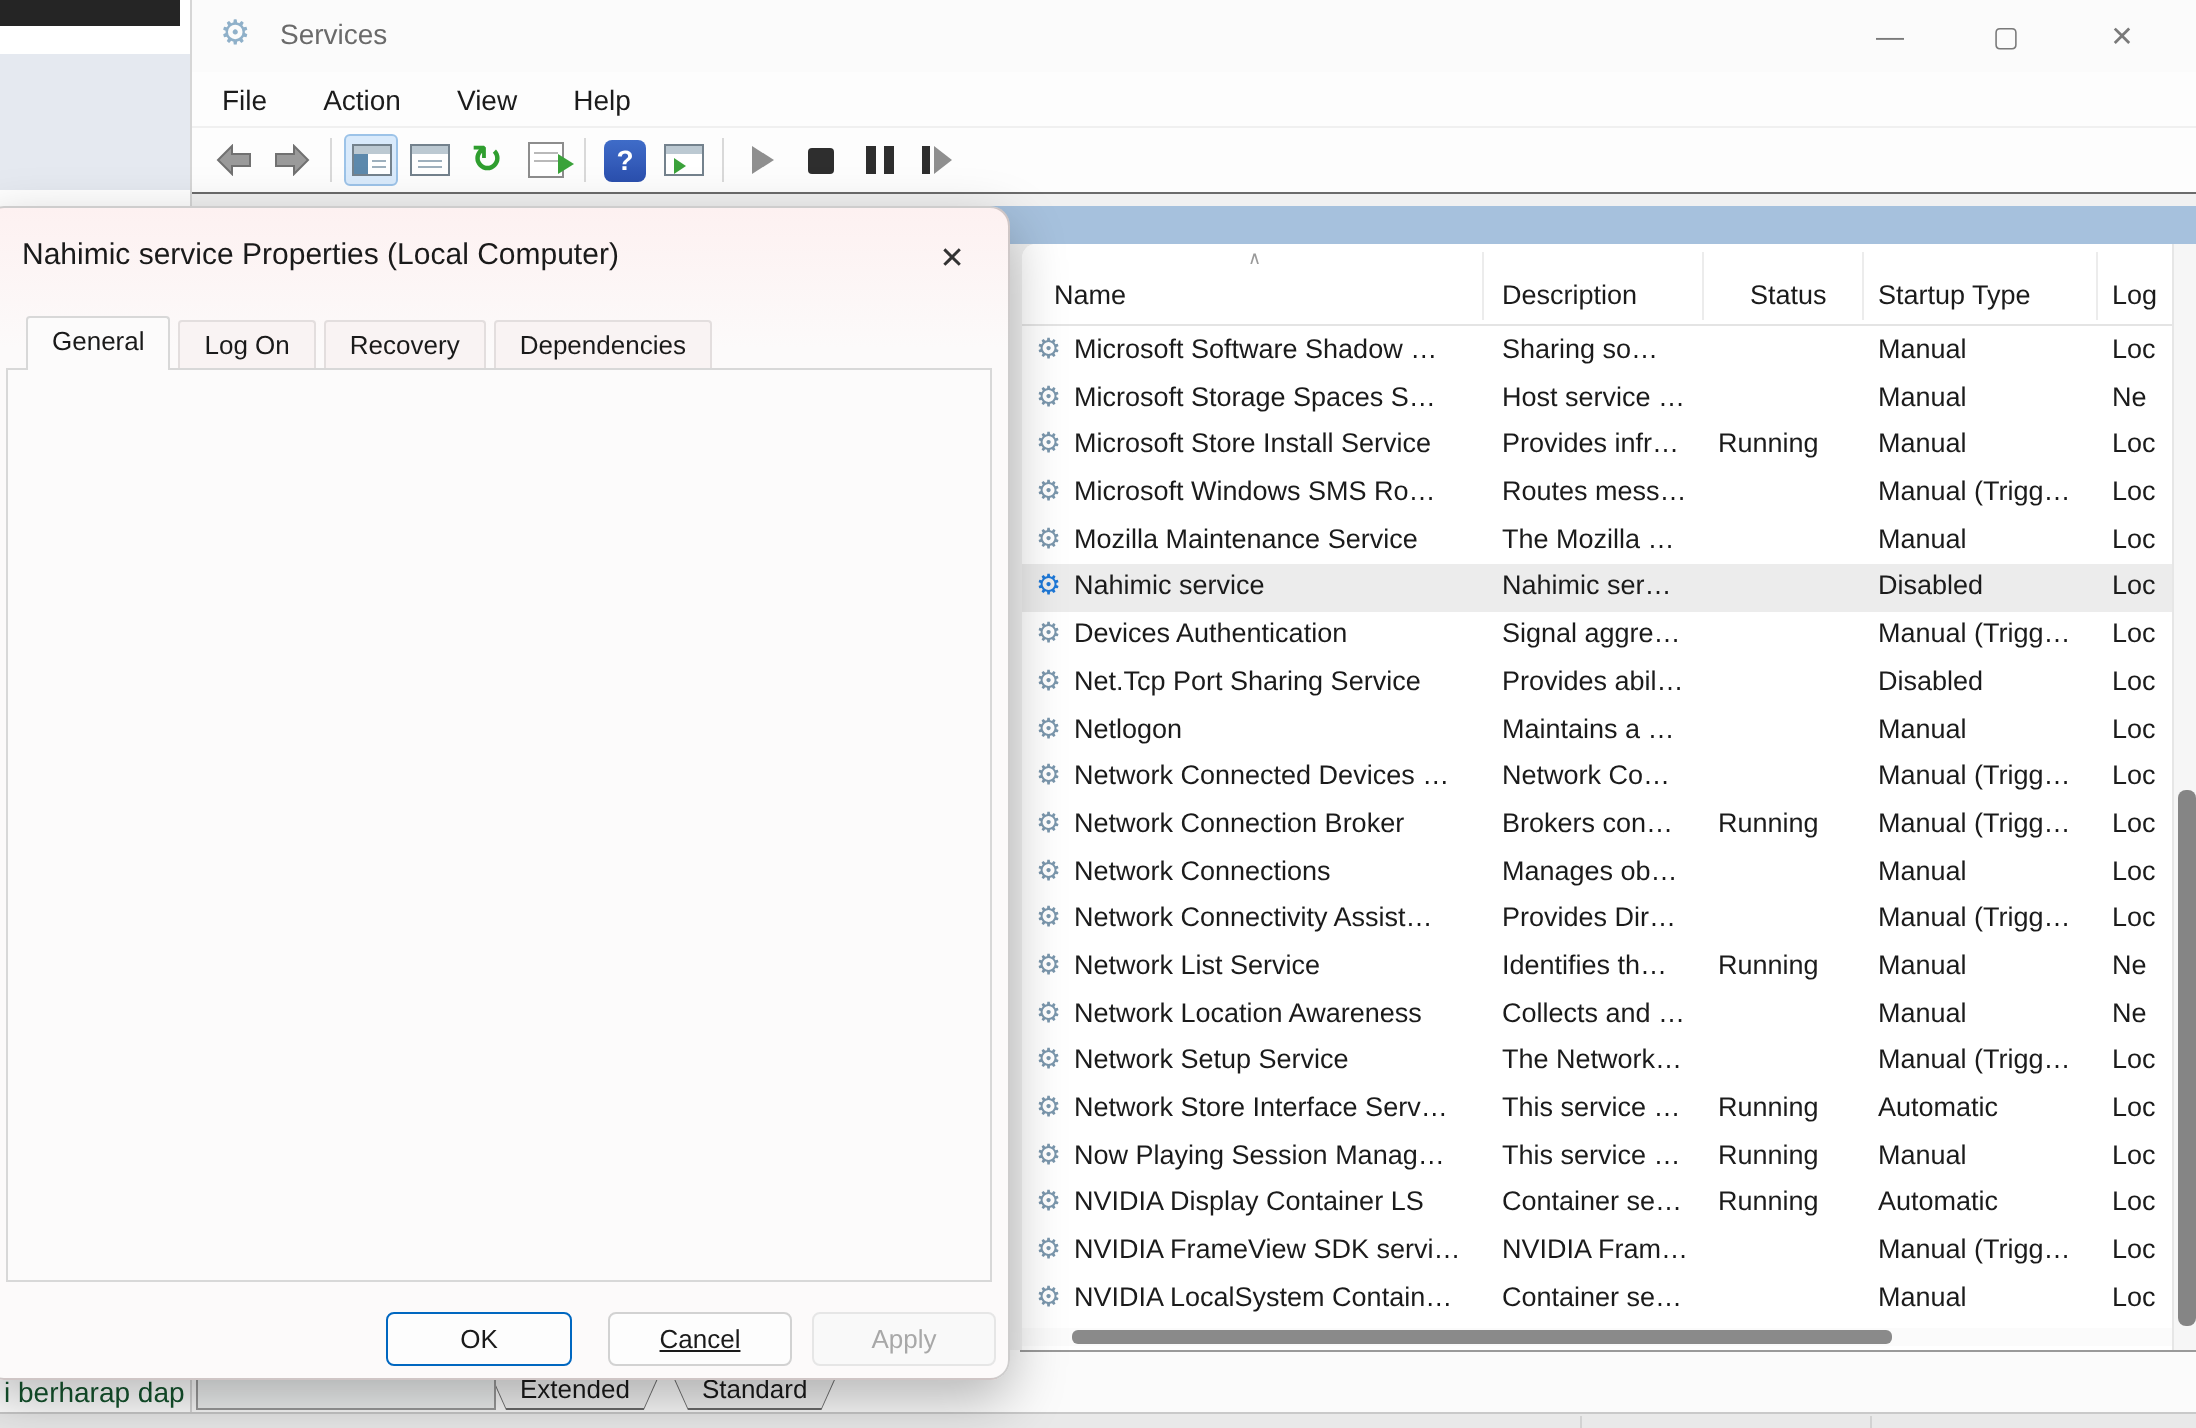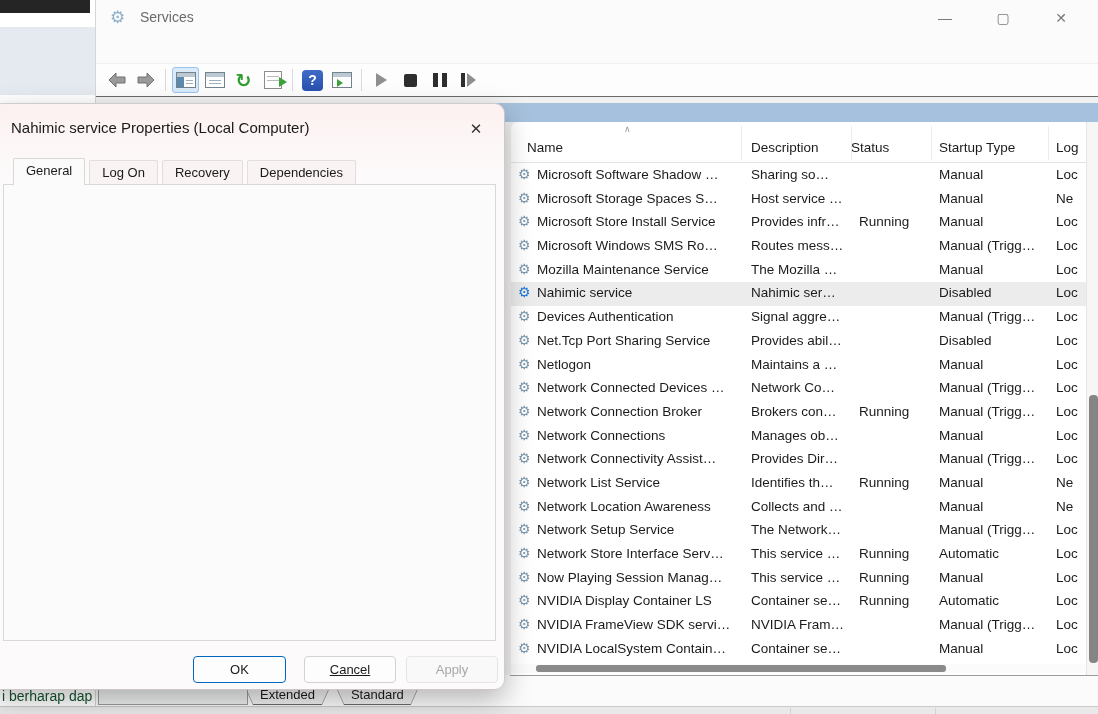--- a/index.html
+++ b/index.html
@@ -123,20 +123,26 @@
     <div class="titlebar">
       <span class="title-icon">⚙</span>
       <span class="title-text">Services</span>
       <div class="win-controls">
         <div class="win-btn">—</div>
         <div class="win-btn">▢</div>
         <div class="win-btn">✕</div>
       </div>
     </div>
 
+    <div class="menubar">
+      <span class="menu-item">File</span>
+      <span class="menu-item">Action</span>
+      <span class="menu-item">View</span>
+      <span class="menu-item">Help</span>
+    </div>
 
     <div class="toolbar">
       <div class="tb-btn">
           <span class="arrow-glyph">
         <svg width="20" height="16" viewBox="0 0 20 16">
               <path d="M9 1 L2 8 L9 15 L9 11 L18 11 L18 5 L9 5 Z" fill="#9a9a9a" stroke="#717171"></path>
             </svg>
           </span>
         </div>
       <div class="tb-btn">
@@ -204,21 +210,21 @@
     <div class="content-topline"></div>
     <div class="content">
       <div class="blue-strip"></div>
     </div>
 
     <div class="list-panel">
       <div class="list-header">
         <span class="sort-ind">∧</span>
         <span class="col-h" style="left:16px">Name</span>
         <span class="col-h" style="left:240px">Description</span>
-        <span class="col-h" style="left:340px">Status</span>
+        <span class="col-h" style="left:364px">Status</span>
         <span class="col-h" style="left:428px">Startup Type</span>
         <span class="col-h" style="left:545px">Log</span>
         <div class="col-sep" style="left:230px"></div>
         <div class="col-sep" style="left:340px"></div>
         <div class="col-sep" style="left:420px"></div>
         <div class="col-sep" style="left:537px"></div>
       </div>
       <div class="rows">
           <div class="row">
             <span class="gear">⚙</span>

